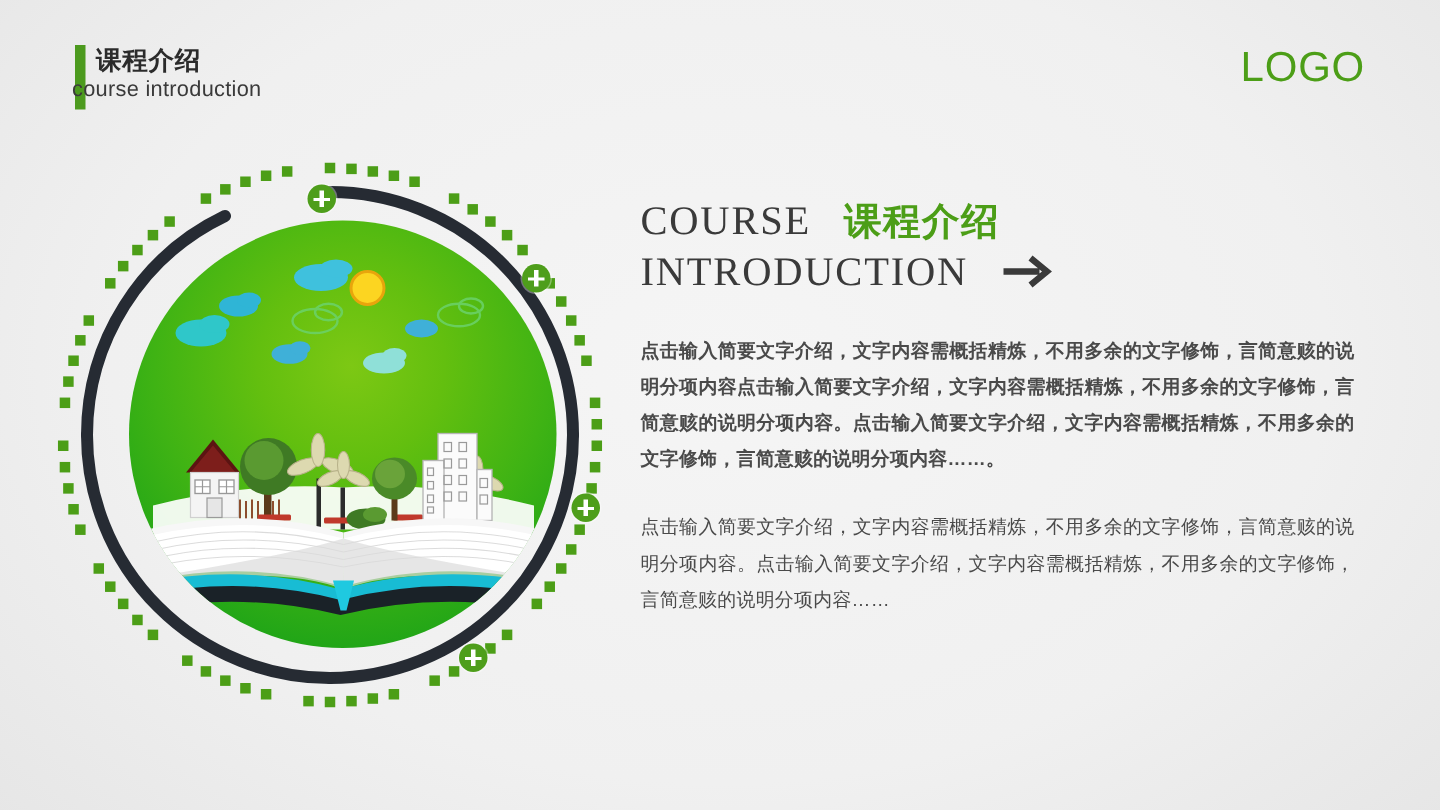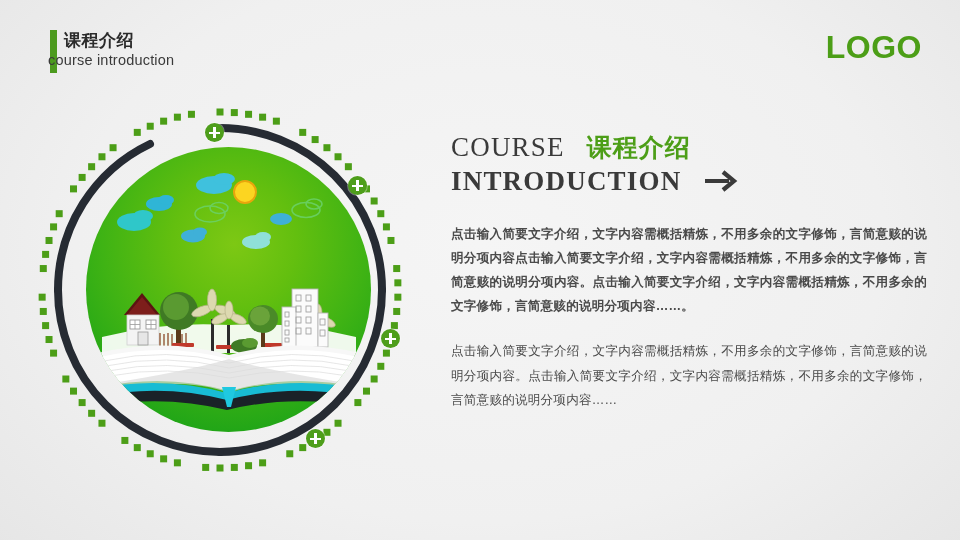--- a/index.html
+++ b/index.html
@@ -20,22 +20,22 @@
   }
   #header-title {
     position:absolute; left:64px; top:29px;
     font-size:17px; font-weight:bold; color:#2b2b2b; letter-spacing:0.5px;
   }
   #header-subtitle {
     position:absolute; left:48px; top:52px;
     font-size:14.5px; color:#3a3a3a; letter-spacing:0.2px;
   }
   #logo {
-    position:absolute; right:38px; top:29px;
-    font-size:32px; font-weight:bold; color:#4c9e17; letter-spacing:0.5px;
+    position:absolute; right:50px; top:29px;
+    font-size:28px; font-weight:normal; color:#4c9e17; letter-spacing:0.5px;
   }
 
   
   #graphic { position:absolute; left:30px; top:100px; width:380px; height:380px; }
 
   #dotted-ring { position:absolute; left:0; top:0; width:380px; height:380px; }
   #dark-ring   { position:absolute; left:0; top:0; width:380px; height:380px; }
 
   #green-sphere {
     position:absolute; left:56px; top:47px; width:285px; height:285px;
@@ -59,36 +59,35 @@
     content:""; position:absolute; background:#ffffff;
   }
   .plus-marker::before { left:4px; top:8.5px; width:11px; height:2.6px; }
   .plus-marker::after  { left:8.2px; top:4.3px; width:2.6px; height:11px; }
   #marker-top     { left:175px; top:23px; }
   #marker-right   { left:318px; top:76px; }
   #marker-bottomright { left:351px; top:229px; }
   #marker-bottom  { left:276px; top:329px; }
 
   
-  #content { position:absolute; left:427px; top:132px; width:500px;margin-left:24px; }
+  #content { position:absolute; left:427px; top:132px; width:500px; }
 
   #heading { line-height:1.18; }
   .heading-row { display:flex; align-items:baseline; }
   #heading-course {
     font-size:27px; color:#3a3a3a; letter-spacing:1.2px;
     font-family:"Liberation Serif", serif;
   }
   #heading-cn {
     font-size:25px; font-weight:bold; color:#4c9e17;
     margin-left:22px; letter-spacing:1px;
   }
   #heading-introduction {
     font-size:27px; color:#3a3a3a; letter-spacing:1.2px;
     font-family:"Liberation Serif", serif;
-    font-weight:bold;
   }
   #heading-arrow {
     margin-left:22px; width:38px; height:26px; display:inline-block;
     position:relative; top:4px;
   }
 
   .body-paragraph {
     font-size:12.6px; color:#4a4a4a; line-height:1.92;
     text-align:justify; width:476px; letter-spacing:0.2px;
   }

